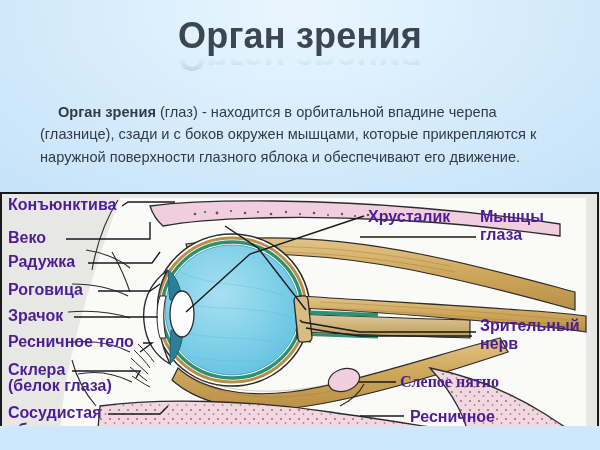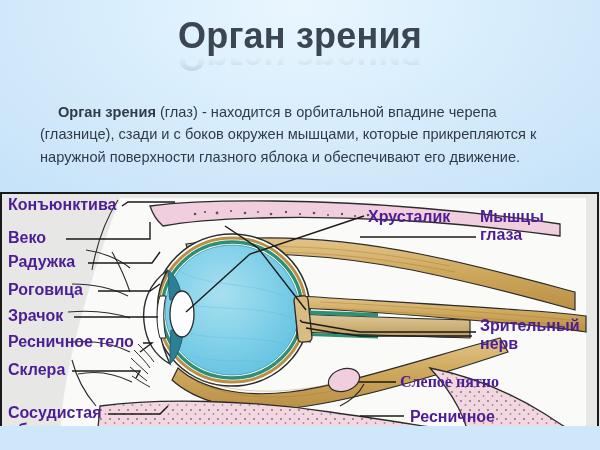--- a/index.html
+++ b/index.html
@@ -248,20 +248,21 @@
       <rect x="1" y="1" width="597" height="255" fill="none" stroke="#1a1a1a" stroke-width="2"></rect>
     </svg>
 
     <div class="dlabel" style="left:8px;  top:4px;">Конъюнктива</div>
     <div class="dlabel" style="left:8px;  top:37px;">Веко</div>
     <div class="dlabel" style="left:8px;  top:61px;">Радужка</div>
     <div class="dlabel" style="left:8px;  top:89px;">Роговица</div>
     <div class="dlabel" style="left:8px;  top:115px;">Зрачок</div>
     <div class="dlabel" style="left:8px;  top:141px;text-align:right;">Ресничное тело</div>
     <div class="dlabel" style="left:8px;  top:169px;">Склера</div>
+    <div class="dlabel" style="left:8px;  top:185px;">(белок глаза)</div>
     <div class="dlabel" style="left:8px;  top:212px;">Сосудистая</div>
     <div class="dlabel" style="left:8px;  top:229px;">оболочка</div>
 
     <div class="dlabel" style="left:368px; top:16px;">Хрусталик</div>
     <div class="dlabel" style="left:480px; top:16px;">Мышцы</div>
     <div class="dlabel" style="left:480px; top:34px;">глаза</div>
     <div class="dlabel" style="left:480px; top:125px;">Зрительный</div>
     <div class="dlabel" style="left:480px; top:143px;">нерв</div>
     <div class="dlabel" style="left:400px; top:181px;font-family:Liberation Serif, serif;">Слепое пятно</div>
     <div class="dlabel" style="left:410px; top:216px;">Ресничное</div>

